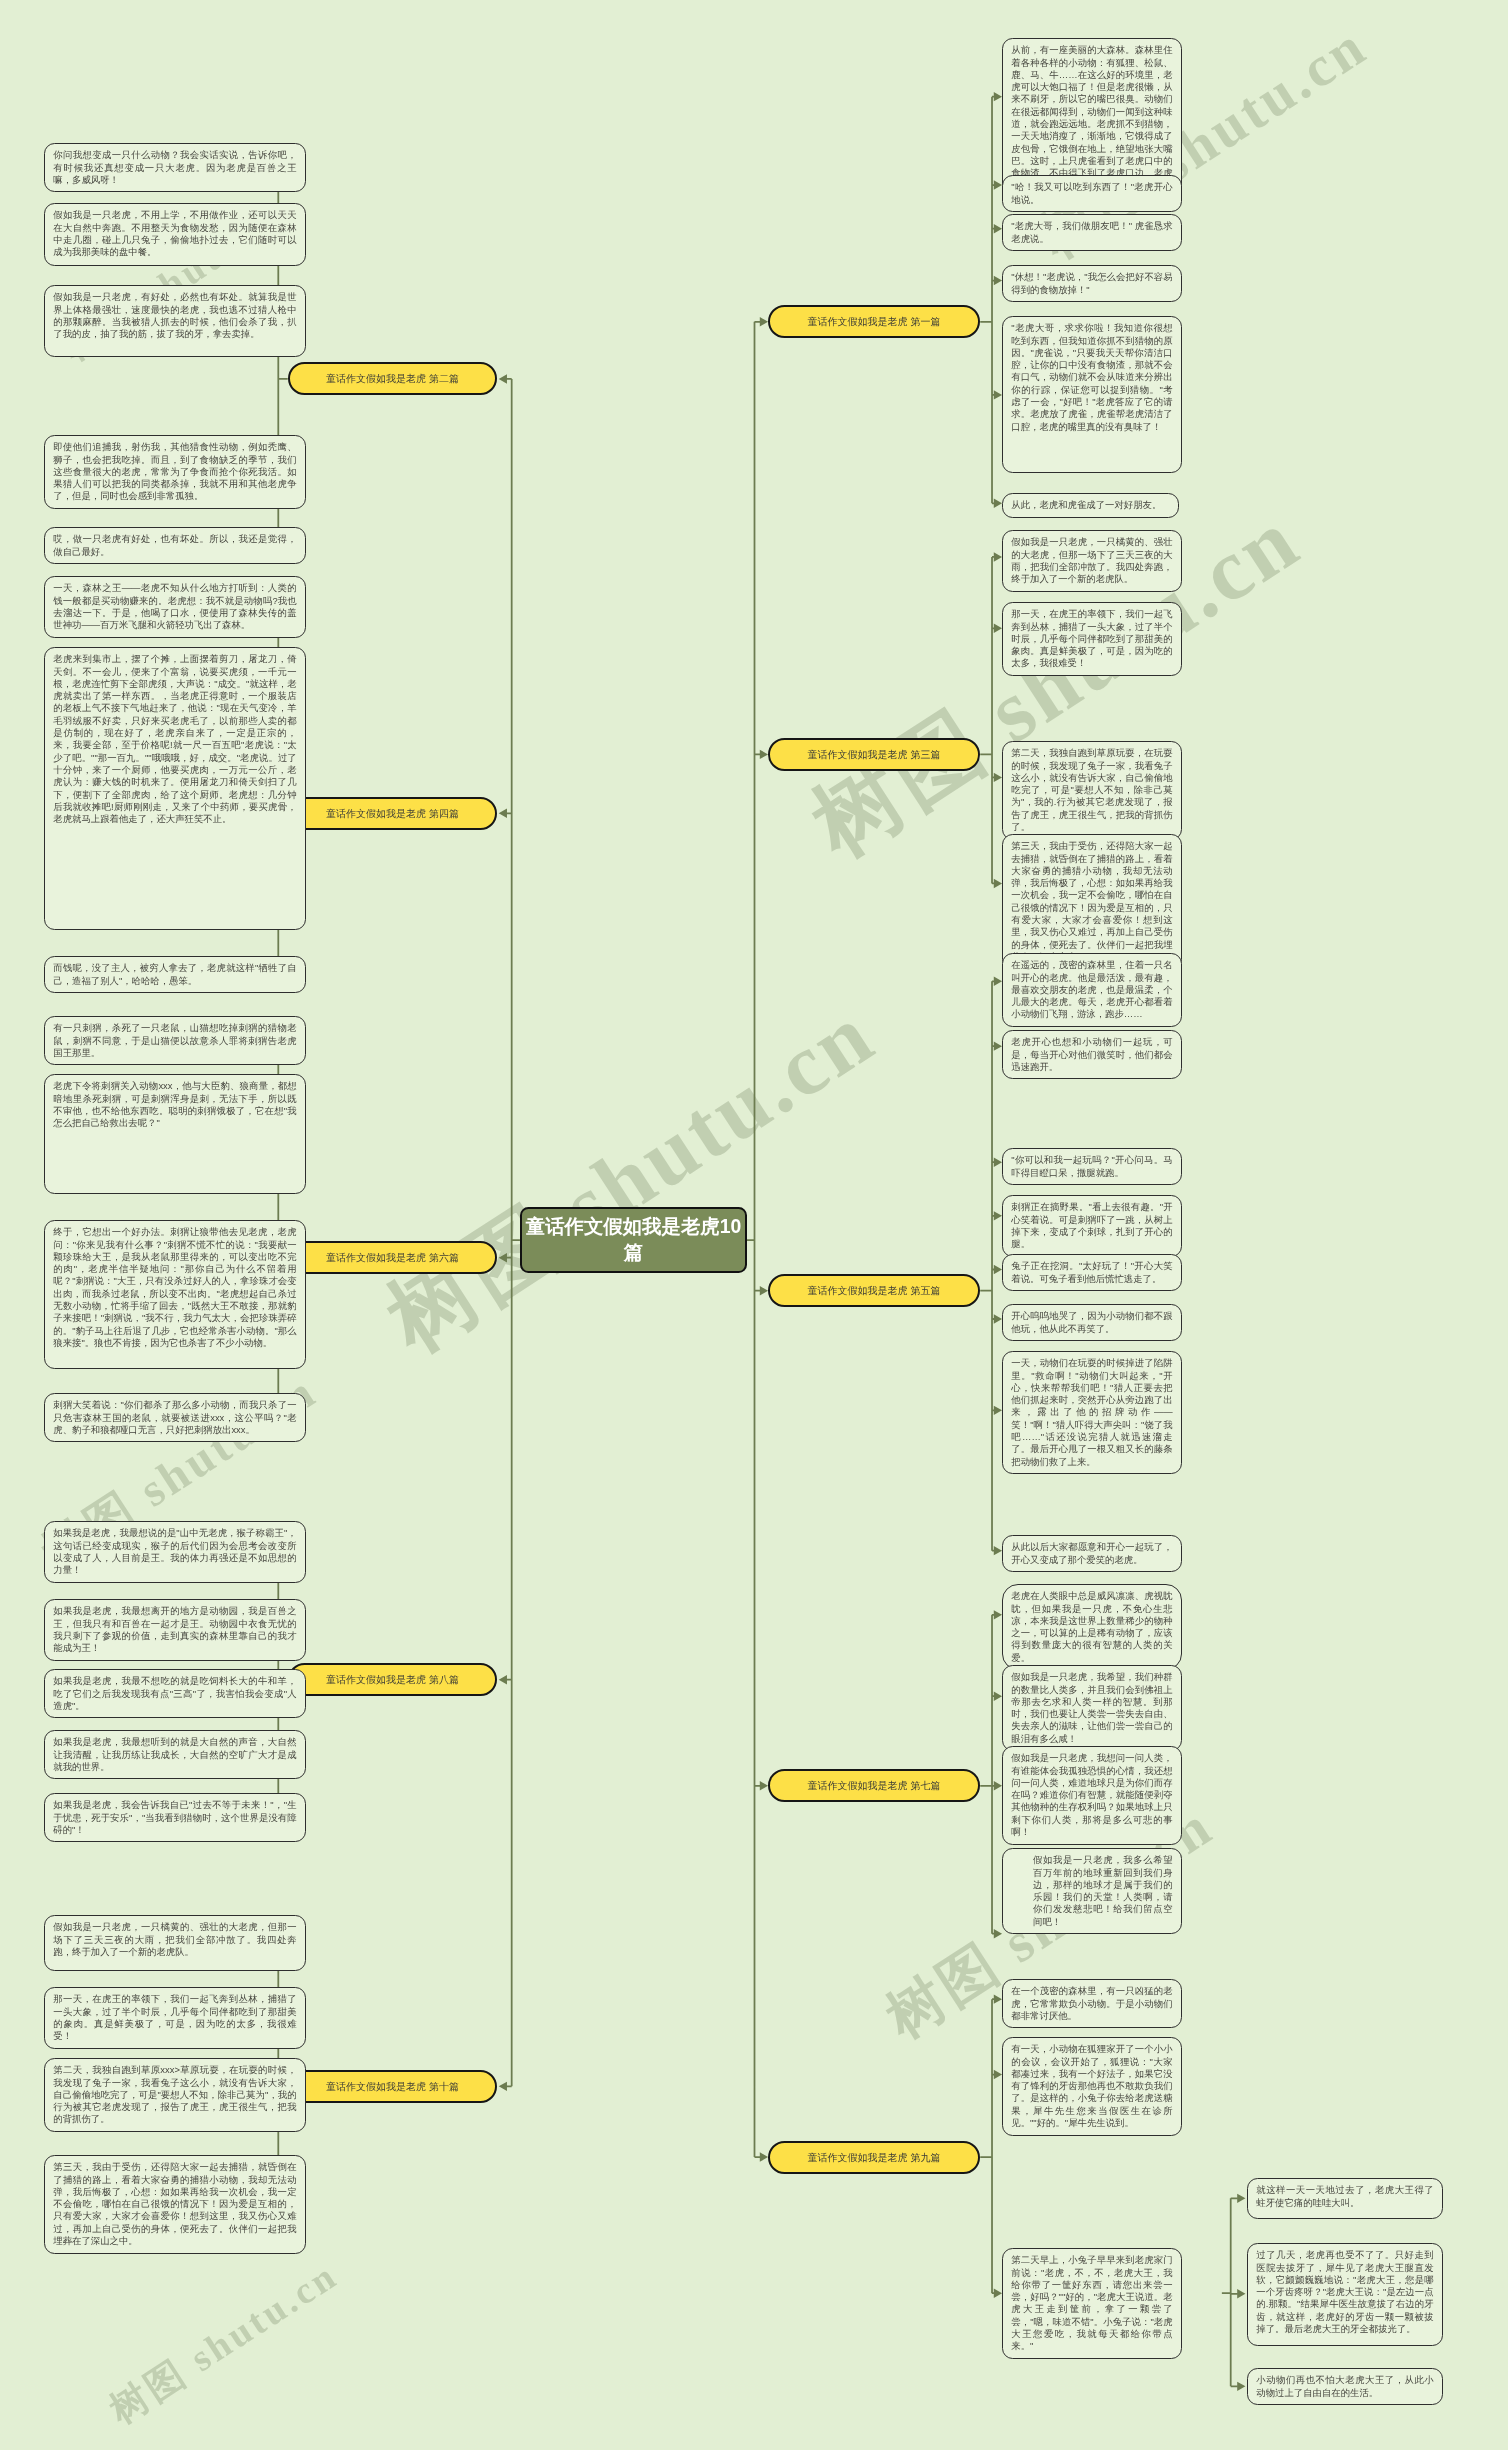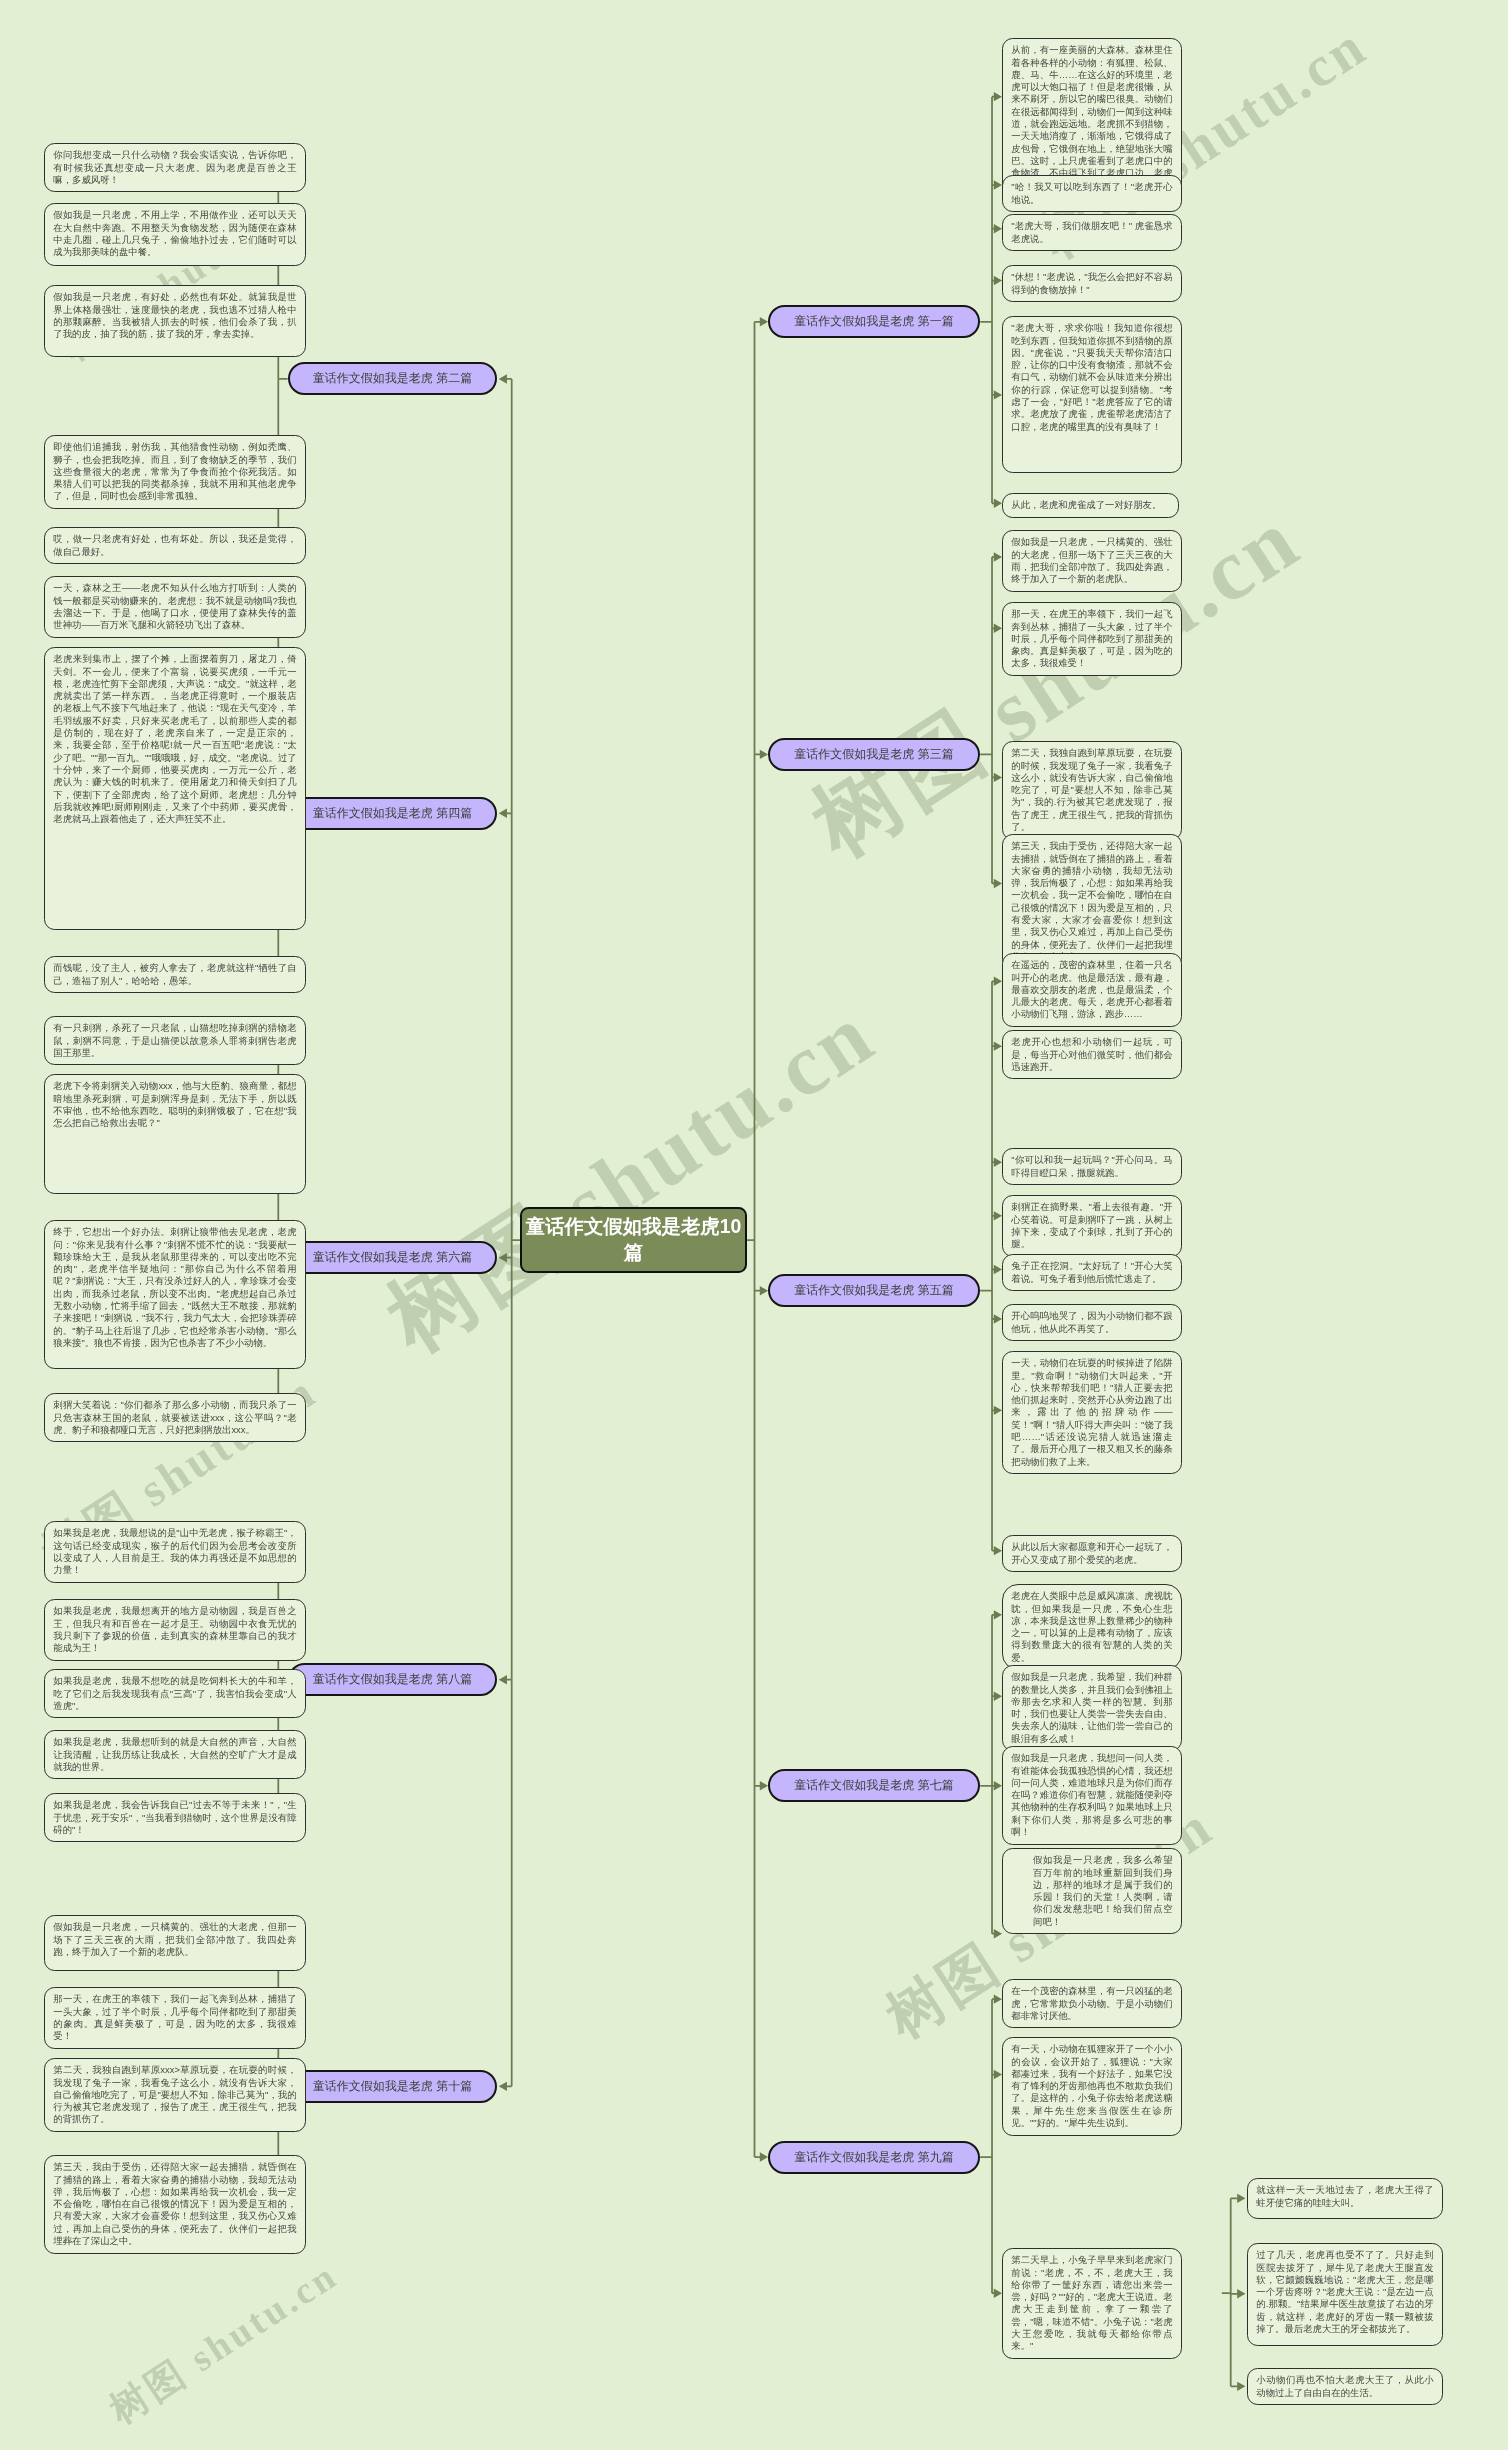--- a/index.html
+++ b/index.html
@@ -8,23 +8,23 @@
   .wm{position:absolute;color:rgba(148,163,132,.42);font-family:"Liberation Serif", serif;
       font-weight:bold;white-space:nowrap;transform:rotate(-33deg);transform-origin:left top;
       pointer-events:none;letter-spacing:3.5px;}
   svg.links{position:absolute;left:0;top:0;z-index:1;}
   .box{position:absolute;z-index:2;box-sizing:border-box;background:#e9f3dc;
        border:1.8px solid #2e2e2e;border-radius:10.6px;padding:5.3px 8.3px;
        font-size:9.4px;line-height:12.3px;color:#45453e;text-align:justify;}
   .col-left{left:44px;width:262px;}
   .col-right{left:1002px;width:180px;}
   .col-far{left:1247px;width:196px;}
-  .pill{position:absolute;z-index:2;box-sizing:border-box;height:33px;background:#c4b5fd;
+  .pill{position:absolute;z-index:2;box-sizing:border-box;height:33px;background:#fde047;
         border:2.4px solid #161616;border-radius:23.6px;display:flex;align-items:center;
-        justify-content:center;font-size:12px;color:#3c3c36;white-space:nowrap;padding:0 5.9px;}
+        justify-content:center;font-size:10px;color:#3c3c36;white-space:nowrap;padding:0 5.9px;}
   .pill-left{left:288px;width:209px;}
   .pill-right{left:768px;width:212px;}
   .title-box{position:absolute;z-index:3;box-sizing:border-box;left:520px;top:1207px;width:227px;
         min-height:66px;background:#7b8c59;border:2.4px solid #111;border-radius:8.3px;color:#fff;
         font-size:19.4px;font-weight:bold;display:flex;align-items:center;justify-content:center;
         text-align:center;line-height:1.32;padding:3.5px 2.4px;}
 </style>
 </head>
 <body>
 

